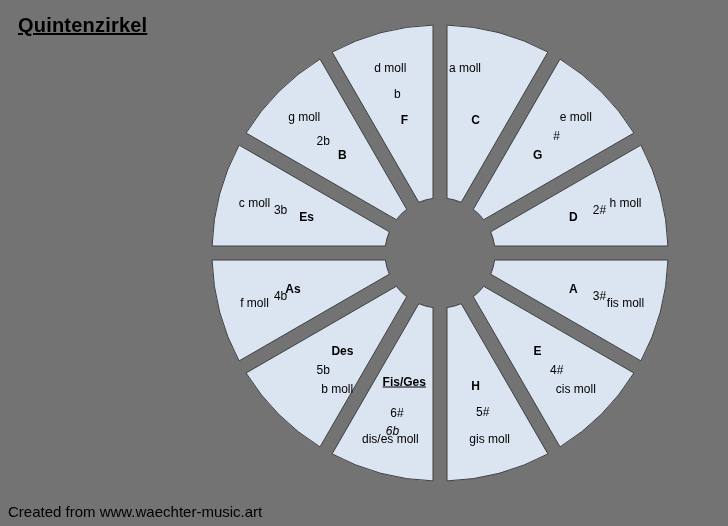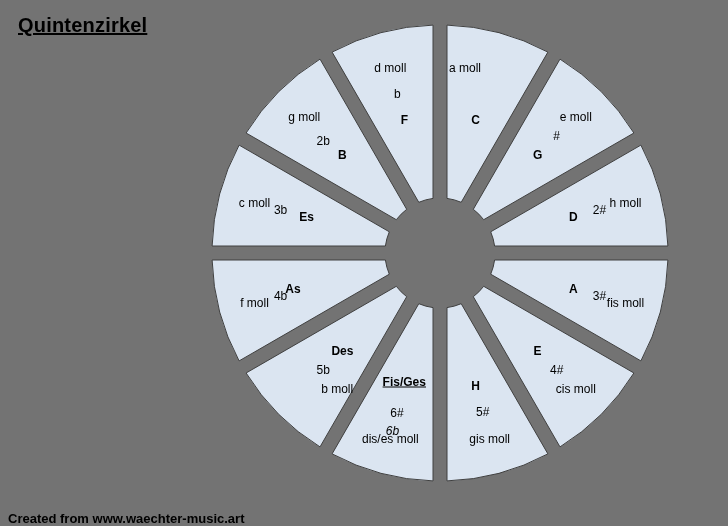--- a/index.html
+++ b/index.html
@@ -25,23 +25,22 @@
   .wedge-label{
     position:absolute;
     transform:translate(-50%,-50%);
     font-size:12px;
     line-height:13px;
     white-space:nowrap;
   }
   .wedge-label.major{font-weight:bold;}
   .footer-credit{
     position:absolute;
-    left:8px;bottom:0;
-    font-size:13px;
-    font-weight:bold;
+    left:8px;bottom:6px;
+    font-size:15px;
   }
 </style>
 </head>
 <body>
 
 <div class="stage">
   <h1 class="page-title">Quintenzirkel</h1>
 
   <div class="diagram">
     <svg id="wedges-svg" width="728" height="526" viewBox="0 0 728 526">

